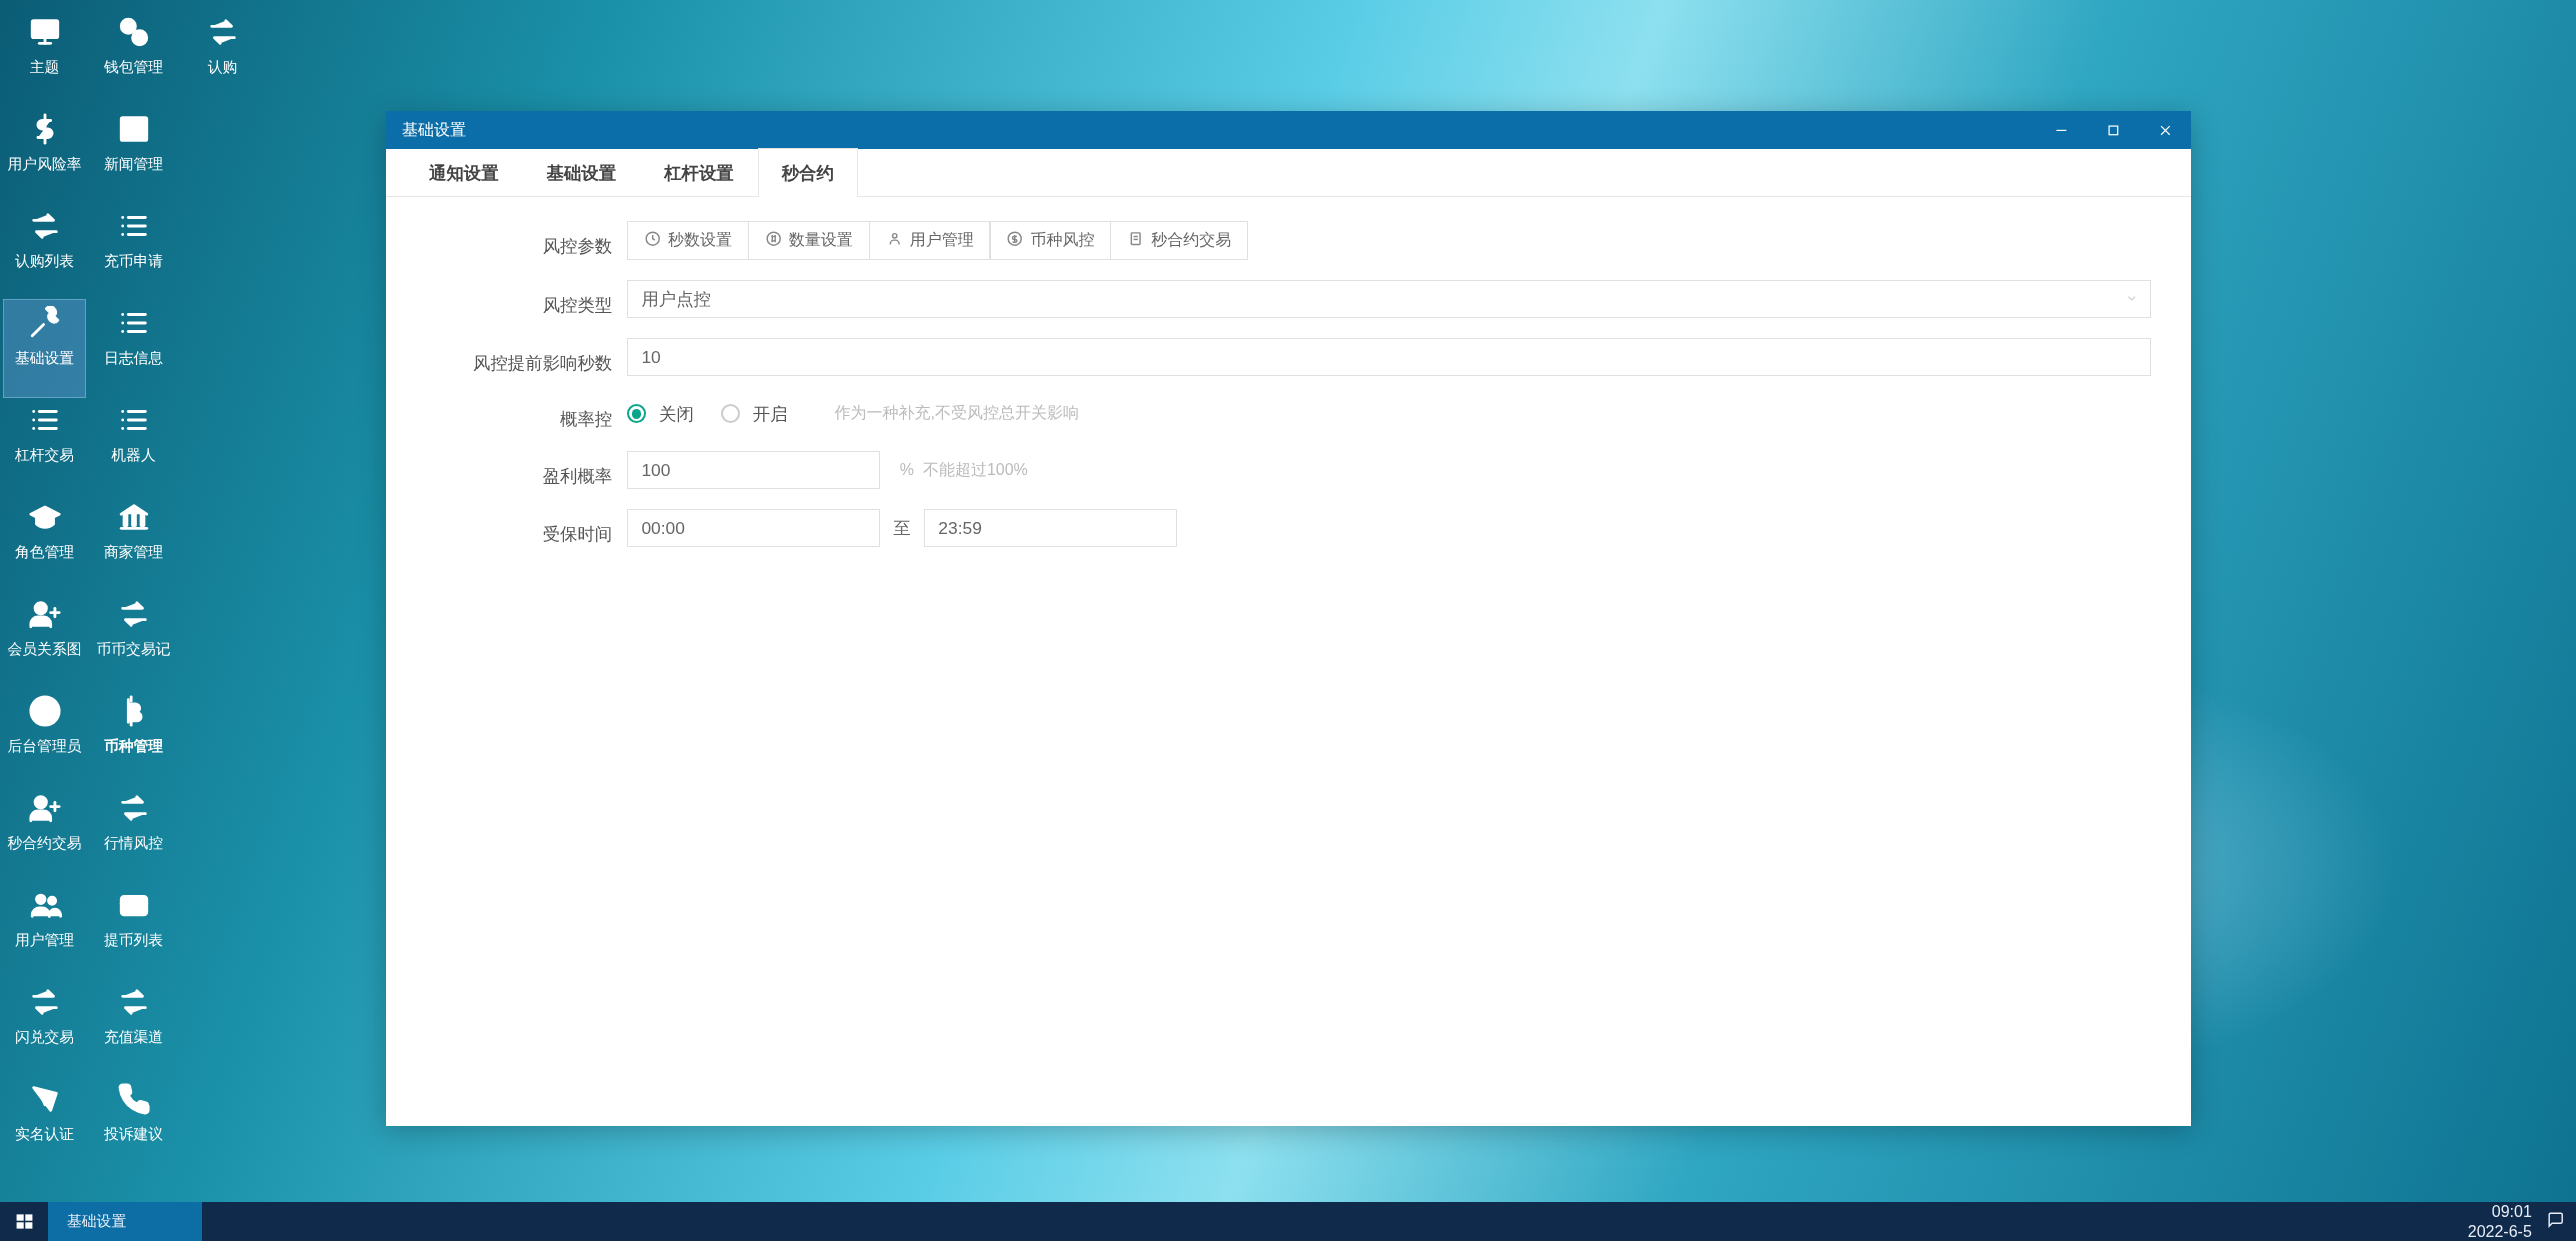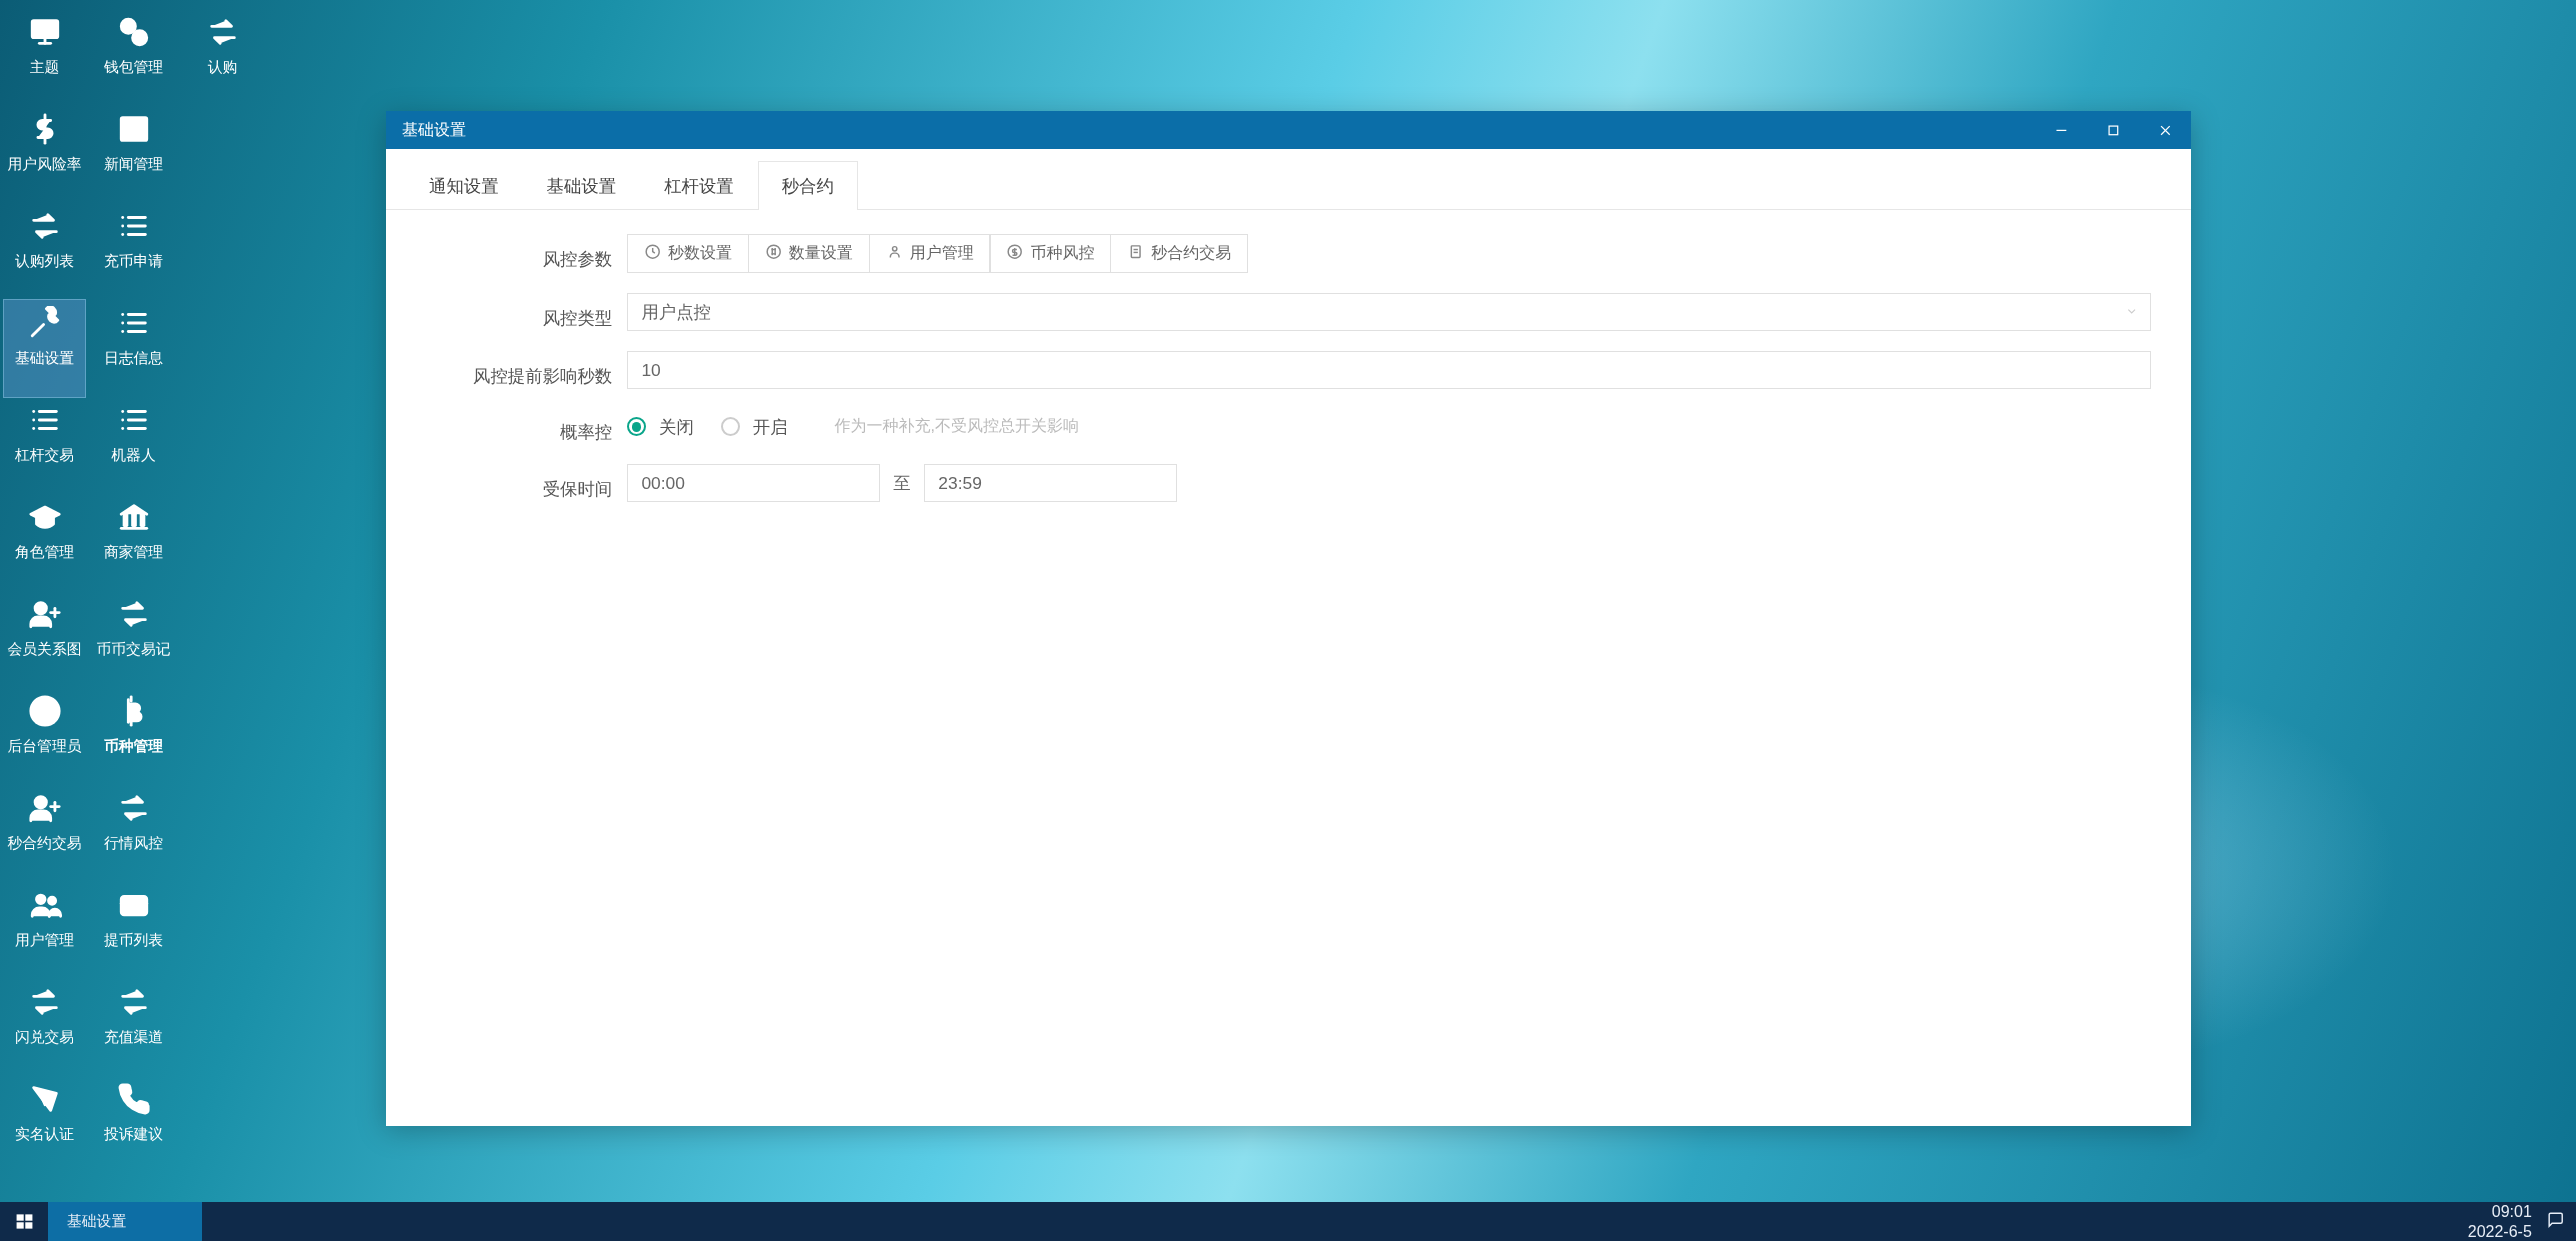--- a/index.html
+++ b/index.html
@@ -83,22 +83,23 @@
       width: 52px; height: 100%;
       display: flex; align-items: center; justify-content: center;
       color: #fff; font-size: 17.4px; cursor: pointer;
     }
     .win-btn svg { width: 14.8px; height: 14.8px; stroke: #fff; stroke-width: 2; fill: none; }
 
     .tabs {
       display: flex;
       border-bottom: 1.3px solid #e6e6e6;
       padding-left: 19px;
-      height: 61px;
+      height: 48px;
       align-items: flex-end;
+      font-weight: bold;
     }
     .tab {
       padding: 12px 23px;
       font-size: 17.4px;
       color: #444;
       cursor: pointer;
       border: 1.3px solid transparent;
       border-bottom: none;
       position: relative;
       top: 1.3px;
@@ -602,20 +603,27 @@
           </span>
         <span>关闭</span>
       </label>
       <label class="radio off">
         <span class="dot"></span>
         <span>开启</span>
       </label>
       <span class="help-text">作为一种补充,不受风控总开关影响</span>
     </div>
 
+    <div class="form-row">
+      <div class="form-label">盈利概率</div>
+      <input class="text-input small" value="100" style="">
+      <span class="help-text">
+        <span>%</span>&nbsp;&nbsp;<span>不能超过100%</span>
+      </span>
+    </div>
 
 
     <div class="form-row">
       <div class="form-label">受保时间</div>
       <input class="text-input tiny" value="00:00" style="">
       <span class="time-sep">至</span>
       <input class="text-input tiny" value="23:59" style="">
     </div>
 
 

